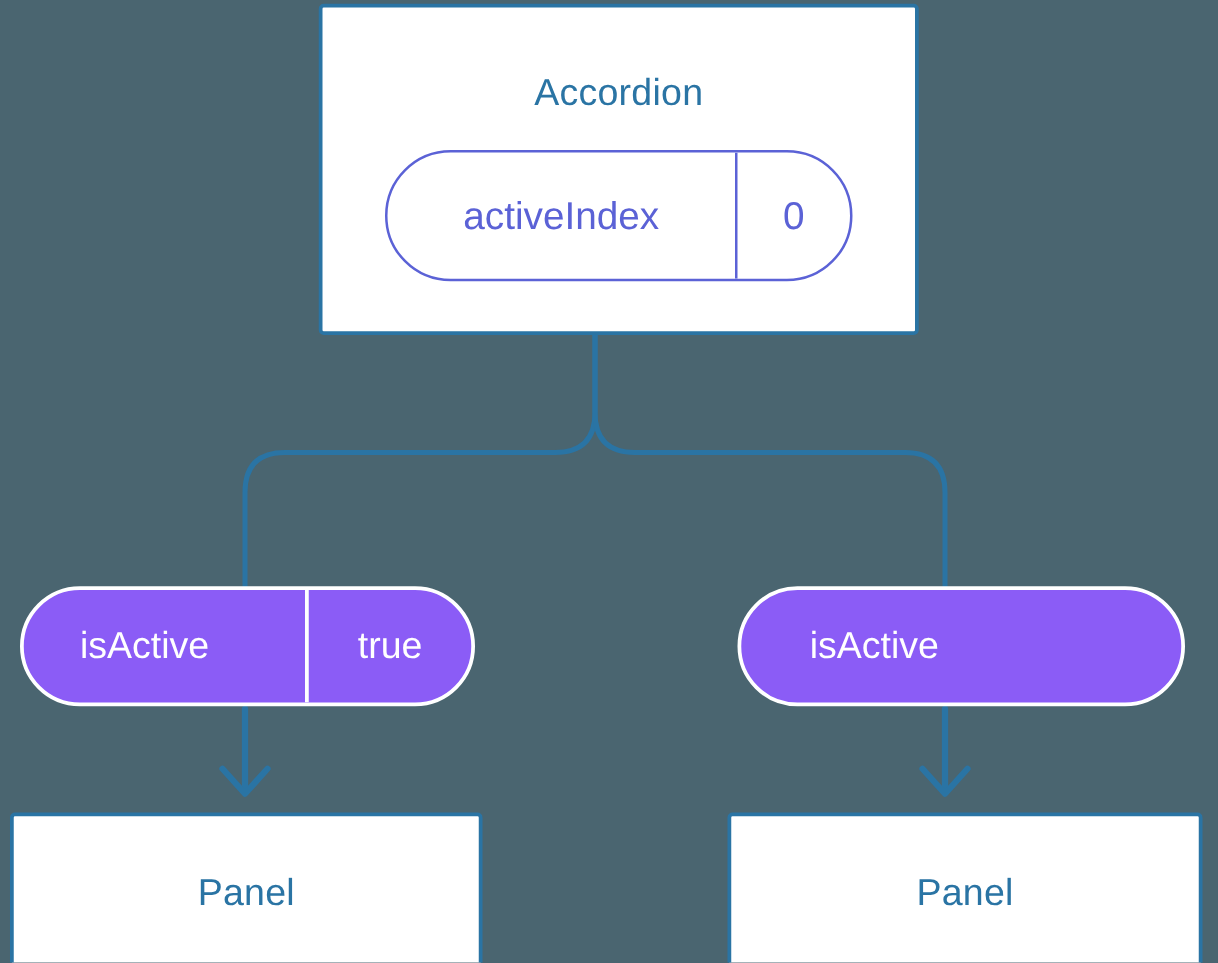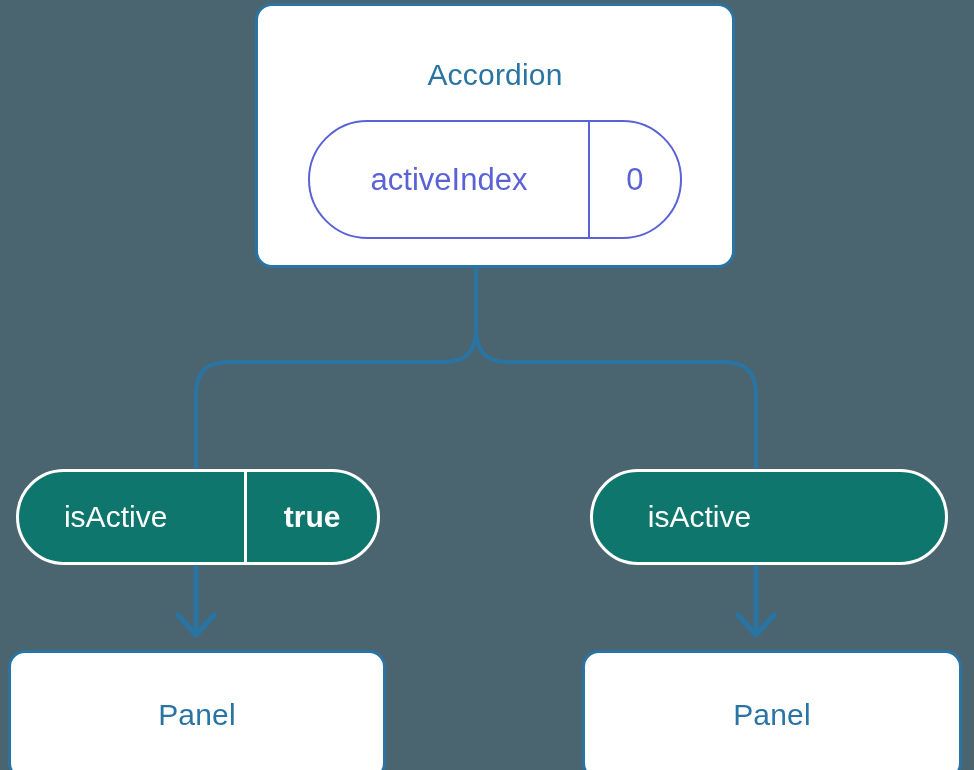--- a/index.html
+++ b/index.html
@@ -31,21 +31,21 @@
     height: 770px;
     pointer-events: none;
     z-index: 1;
   }
 
   
   .component-box {
     position: absolute;
     background: #ffffff;
     border: 3px solid #2a74a4;
-    border-radius: 17px;
+    border-radius: 4px;
     box-sizing: border-box;
     z-index: 2;
     display: flex;
     flex-direction: column;
     align-items: center;
   }
 
   .component-title {
     color: #2a74a4;
     font-size: 30px;
@@ -103,49 +103,49 @@
     color: #5b62d6;
     font-size: 31px;
   }
   .pill-outline .pill-val {
     border-left: 2px solid #5b62d6;
   }
 
   
   .pill-filled {
     border: 3px solid #ffffff;
-    background: #0f766e;
+    background: #8b5cf6;
     gap: 32px;
   }
   .pill-filled .pill-key,
   .pill-filled .pill-val {
     color: #ffffff;
     font-size: 30px;
   }
   .pill-filled .pill-val {
     border-left: 3px solid #ffffff;
   }
 
   #pill-active-index {
     left: 308px;
     top: 120px;
     width: 374px;
-    height: 119px;
+    height: 105px;
   }
   #pill-active-index .pill-key { width: 281px; }
   #pill-active-index .pill-val { width: 93px; }
 
   #pill-is-active-left {
     left: 16px;
     top: 469px;
     width: 364px;
     height: 96px;
   }
   #pill-is-active-left .pill-key { width: 216px; }
-  #pill-is-active-left .pill-val { width: 148px; font-weight: bold; }
+  #pill-is-active-left .pill-val { width: 148px; }
 
   #pill-is-active-right {
     left: 590px;
     top: 469px;
     width: 358px;
     height: 96px;
   }
   #pill-is-active-right .pill-key { width: 213px; }
   #pill-is-active-right .pill-val { width: 145px; }
 </style>

